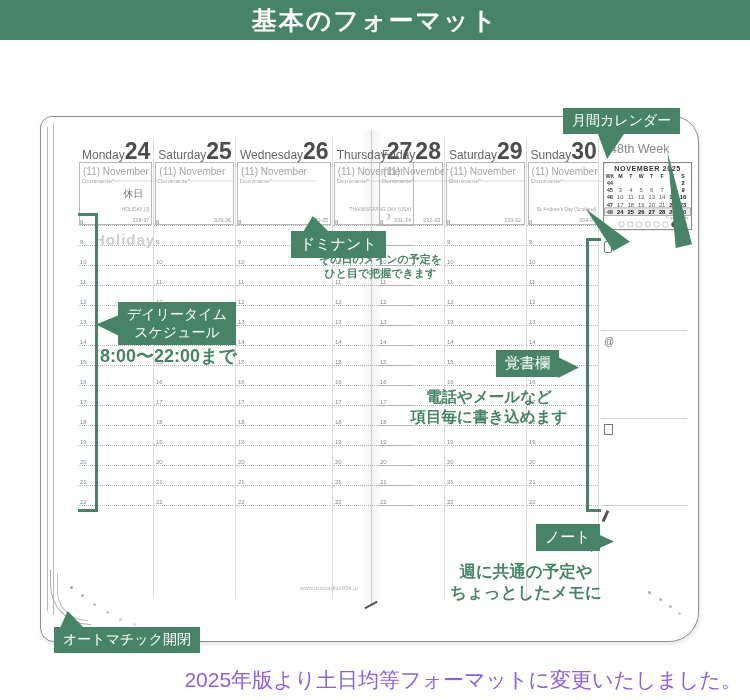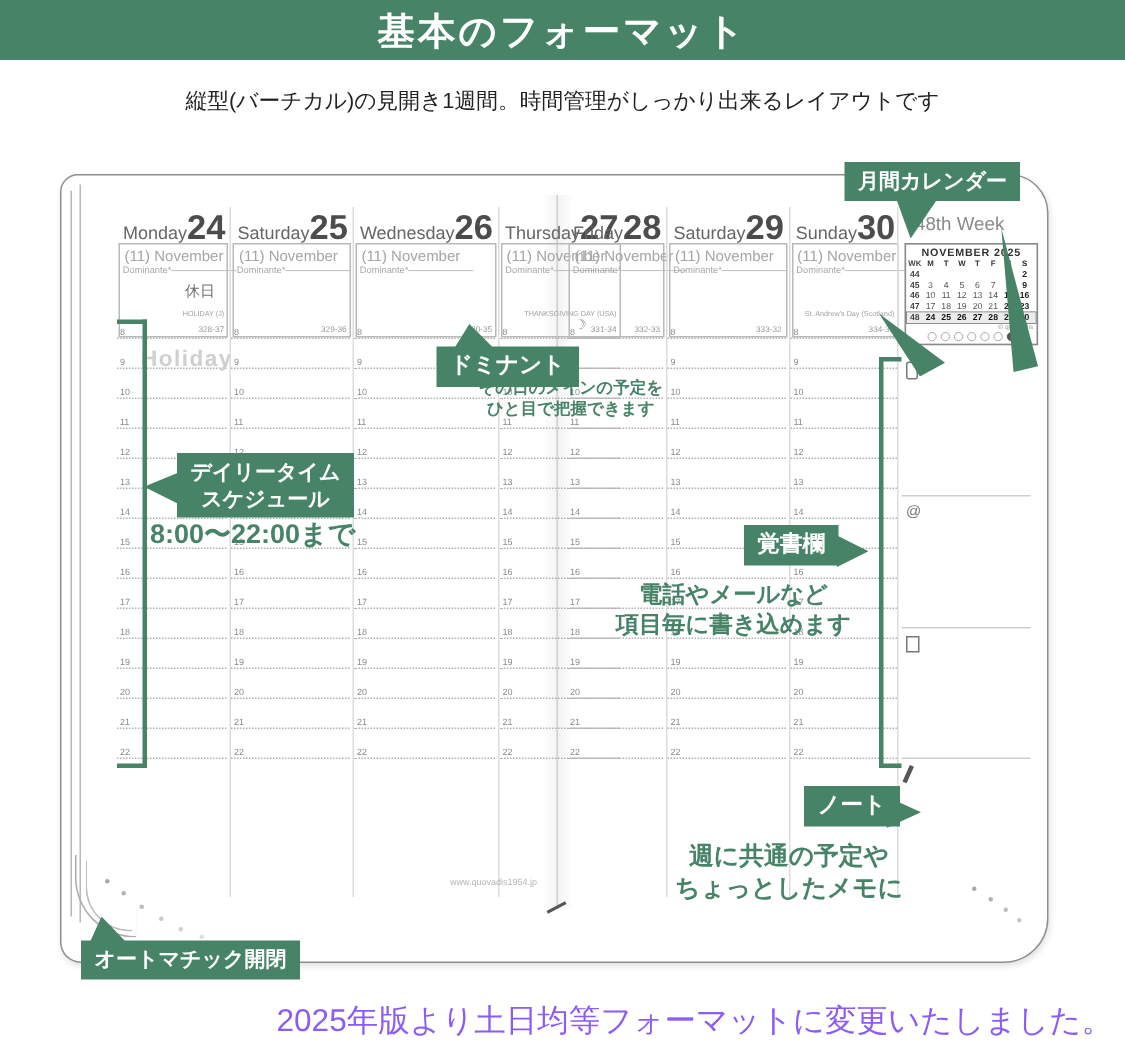--- a/index.html
+++ b/index.html
@@ -77,21 +77,21 @@
   .cal-dots i{width:9px;height:9px;border:1px solid #999;border-radius:50%;}
   .cal-dots i:last-child{background:#555;border-color:#555;}
   .memo-line{position:absolute;left:2px;right:2px;border-top:1px solid #cfcfcf;}
   .m-icon{position:absolute;left:5px;color:#777;}
   .i-phone{width:6px;height:10px;border:1px solid #777;border-radius:2px;}
   .i-at{font-size:10px;}
   .i-check{width:7px;height:9px;border:1px solid #777;}
   .i-pen{width:2.5px;height:12px;background:#555;transform:rotate(24deg);}
 
   
-  .glabel{position:absolute;background:var(--green);color:#fff;font-weight:bold;
+  .glabel{position:absolute;background:var(--green);color:#fff;font-weight:normal;
           padding:4px 9px;line-height:1.25;white-space:nowrap;z-index:6;}
   .tri{position:absolute;background:var(--green);z-index:6;}
   .gdesc{position:absolute;color:var(--green);font-weight:bold;text-align:center;
          line-height:1.3;white-space:nowrap;z-index:6;}
   .bracket{position:absolute;z-index:5;}
   #bracket-left{left:78px;top:213px;width:17px;height:293px;
     border-right:3px solid var(--green);border-top:3px solid var(--green);border-bottom:3px solid var(--green);}
   #bracket-right{left:586px;top:238px;width:12px;height:268px;
     border-left:3px solid var(--green);border-top:3px solid var(--green);border-bottom:3px solid var(--green);}
 
@@ -119,21 +119,20 @@
                   font-weight:500;white-space:nowrap;}
 </style>
 </head>
 <body>
 
 <div class="canvas">
 
   <div class="banner">
     <span>基本のフォーマット</span>
   </div>
-  <div class="subtitle">縦型(バーチカル)の見開き1週間。時間管理がしっかり出来るレイアウトです</div>
 
   <div class="cover"></div>
   <div class="layer l1"></div>
   <div class="layer l2"></div>
   <div class="spine-shade"></div>
   <div class="spine"></div>
   <div class="spine-foot"></div>
   <div class="curl1"></div>
   <div class="curl2"></div>
   <div id="deco-dots">

